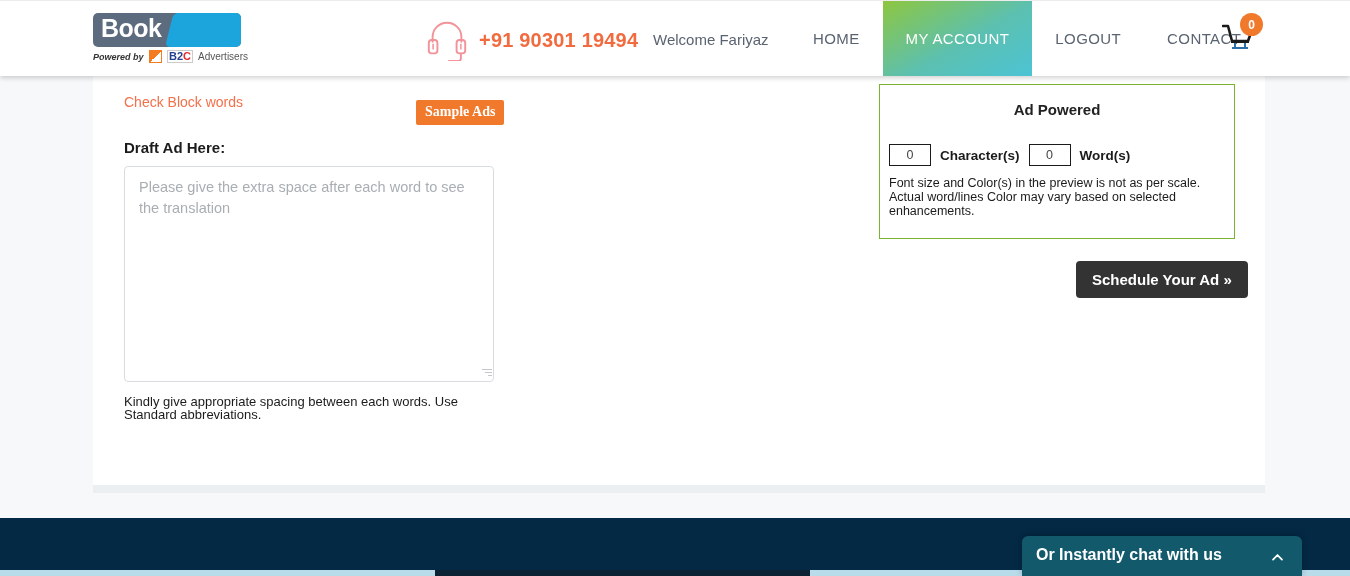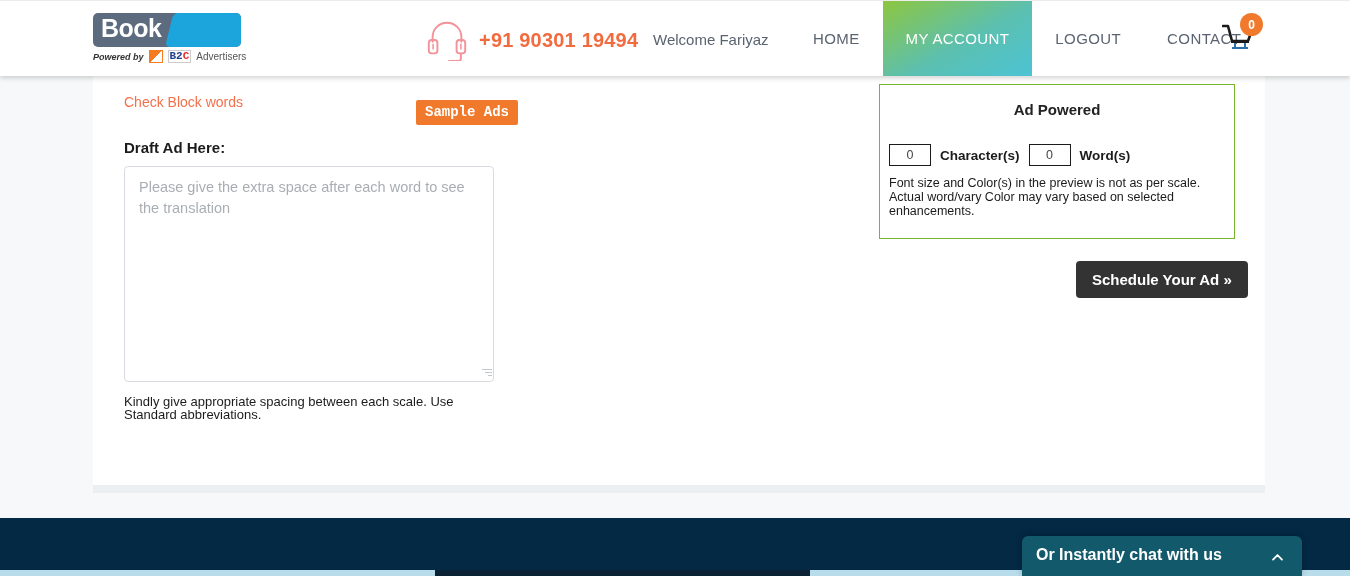--- a/index.html
+++ b/index.html
@@ -99,21 +99,20 @@
     border: 0.5px solid #f47b20;
     display: inline-block;
   }
   .logo-b2c {
     font-size: 11px;
     font-weight: bold;
     color: #23408e;
     border: 1px solid #cccccc;
     padding: 0 1px;
     line-height: 11px;
-    font-family: Liberation Mono, monospace;
   }
   .logo-b2c i { color: #e8272e; font-style: normal; }
   .logo-adv {
     font-size: 10px;
     color: #555;
   }
 
   
   .contact-block {
     position: absolute;
@@ -252,21 +251,21 @@
     left: 416px;
     top: 100px;
     background: #f0792b;
     color: #ffffff;
     font-size: 14px;
     font-weight: bold;
     padding: 4px 9px 5px 9px;
     border: none;
     border-radius: 2px;
     cursor: pointer;
-    font-family: Liberation Mono, monospace;
+    font-family: Liberation Serif, serif;
     white-space: nowrap;
   }
 
   .draft-label {
     position: absolute;
     left: 124px;
     top: 139px;
     font-size: 15px;
     font-weight: bold;
     color: #1b1b1b;
@@ -466,37 +465,37 @@
 
   <textarea class="draft-textarea" placeholder="Please give the extra space after each word to see the translation" style=""></textarea>
 
   <div class="textarea-grip">
     <i></i>
       <i></i>
       <i></i>
   </div>
 
   <div class="helper-text">
-    <span>Kindly give appropriate spacing between each scale. Use</span>
+    <span>Kindly give appropriate spacing between each words. Use</span>
     <span>Standard abbreviations.</span>
   </div>
 
   <div class="ad-preview">
     <div class="ad-preview-title">Ad Powered</div>
 
     <div class="counts-row">
       <input class="count-box" readonly="" value="0" style="">
       <span class="count-label">Character(s)</span>
       <input class="count-box" readonly="" value="0" style="">
       <span class="count-label">Word(s)</span>
     </div>
 
     <div class="ad-preview-note">
       <span>Font size and Color(s) in the preview is not as per scale.</span>
-      <span>Actual word/vary Color may vary based on selected</span>
+      <span>Actual word/lines Color may vary based on selected</span>
       <span>enhancements.</span>
     </div>
   </div>
 
   <button class="schedule-btn">Schedule Your Ad »</button>
 </div>
 
 <div class="footer"></div>
 <div class="footer-baseline"></div>
 <div class="footer-baseline-dark"></div>

